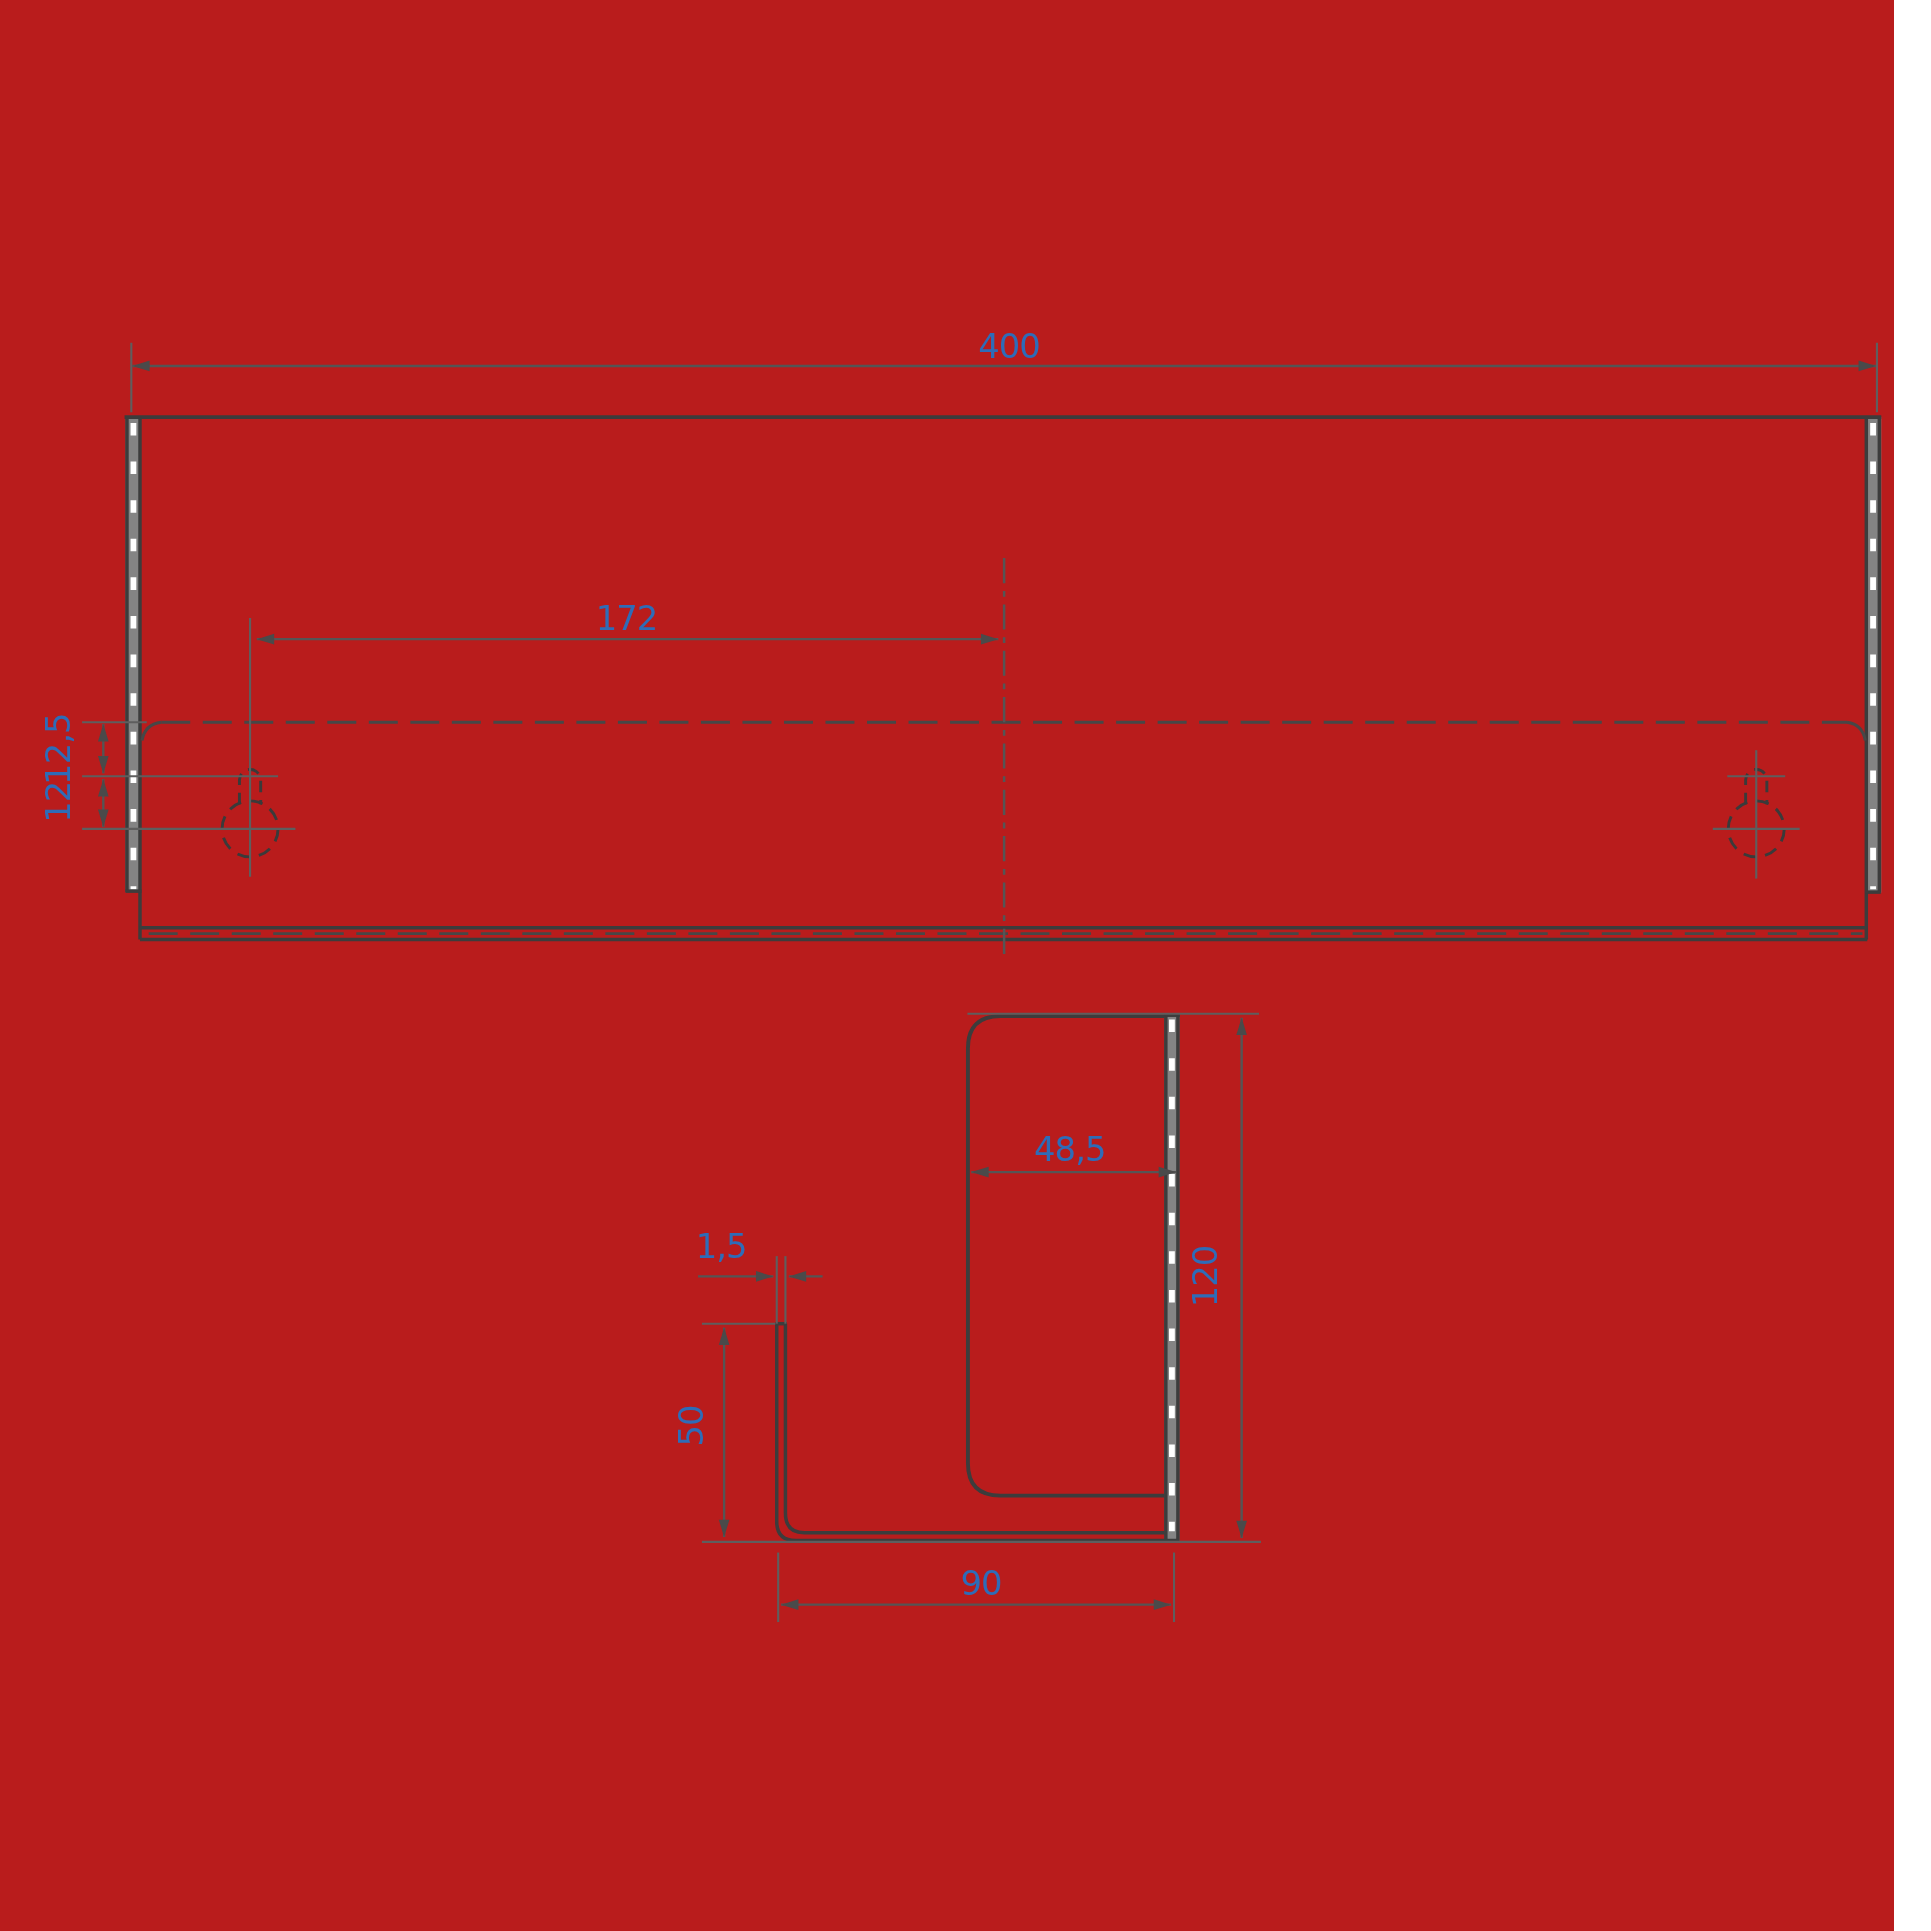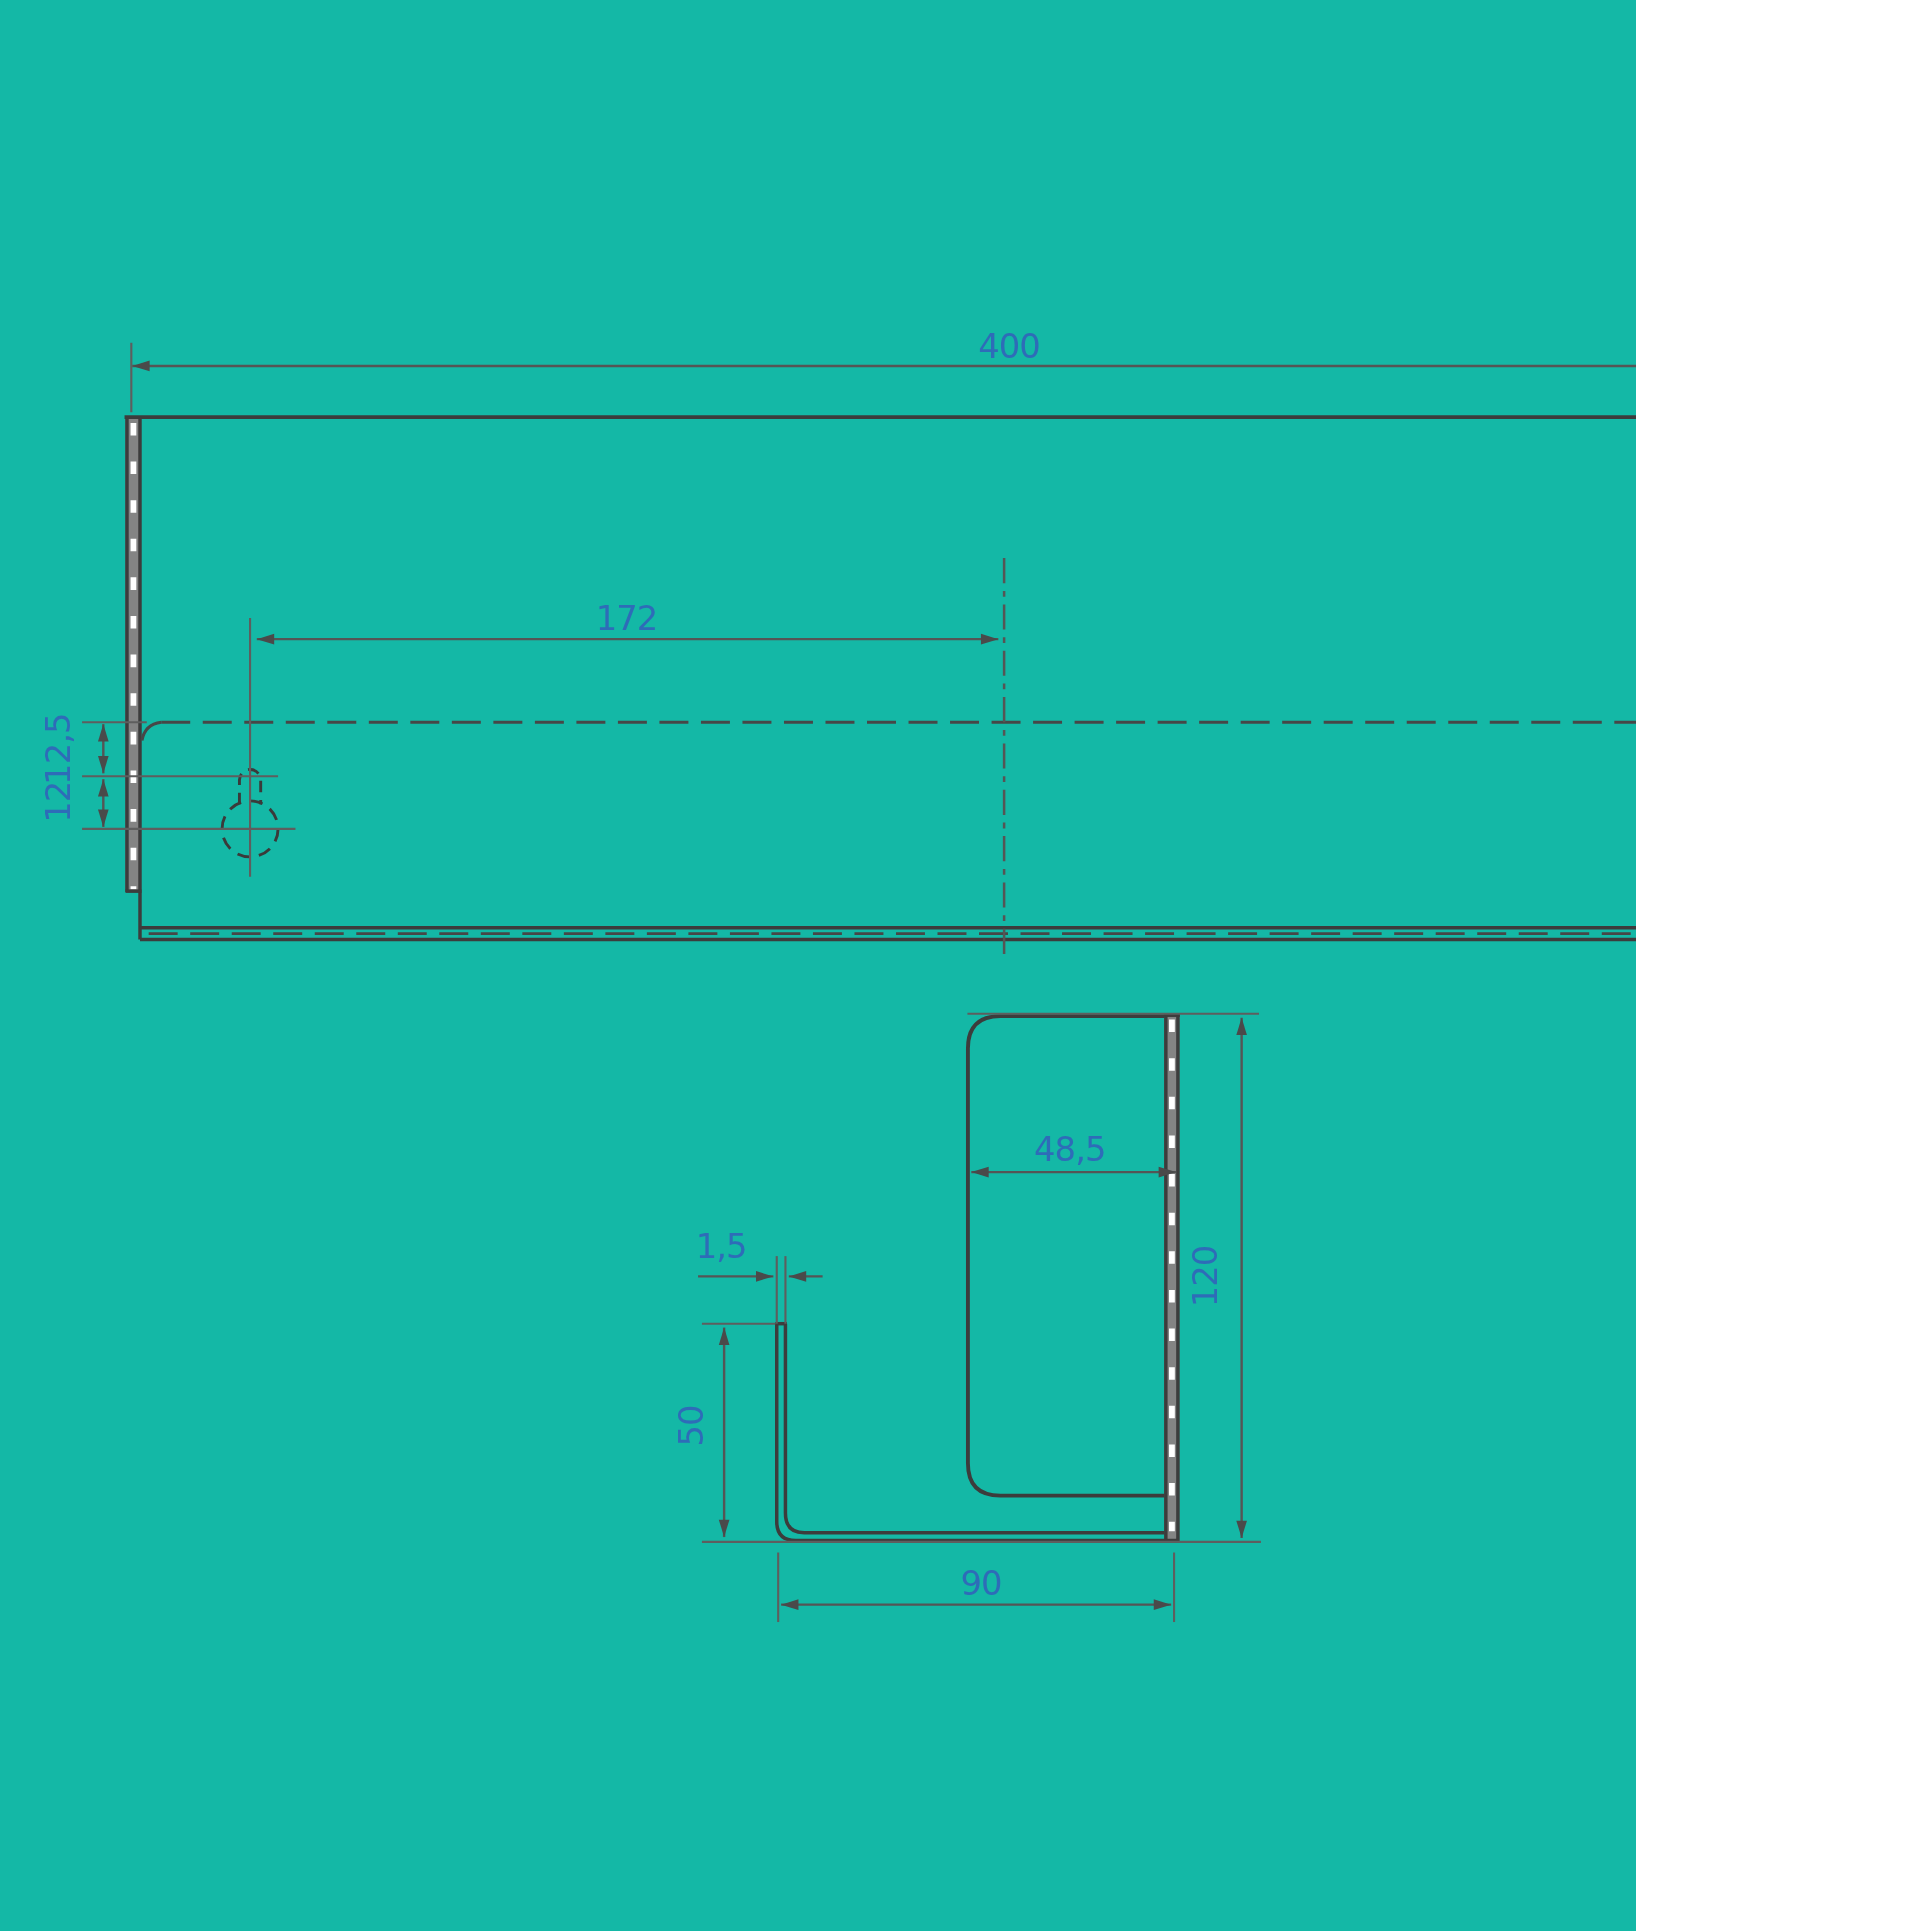--- a/index.html
+++ b/index.html
@@ -1,16 +1,16 @@
 <!DOCTYPE html>
 <html><head>
 <meta charset="utf-8">
 <style>
   html,body{margin:0;padding:0;background:#fff;}
-  .canvas{position:relative;width:1636px;height:1931px;background:#14b8a6;overflow:hidden;}
+  .canvas{position:relative;width:1894px;height:1931px;background:#b91c1c;overflow:hidden;}
   svg{display:block;}
   
   .ol   {stroke:#3c3c3c;stroke-width:3.6;fill:none;stroke-linecap:butt;}
   .ol4  {stroke:#3c3c3c;stroke-width:4;fill:none;}
   
   .hid  {stroke:#474747;stroke-width:3.2;fill:none;stroke-dasharray:30 13;}
   .hid2 {stroke:#474747;stroke-width:2.8;fill:none;stroke-dasharray:30 13;}
   .key  {stroke:#3a3a3a;stroke-width:3;fill:none;}
   
   .thin {stroke:#5e5e5e;stroke-width:2.2;fill:none;}

